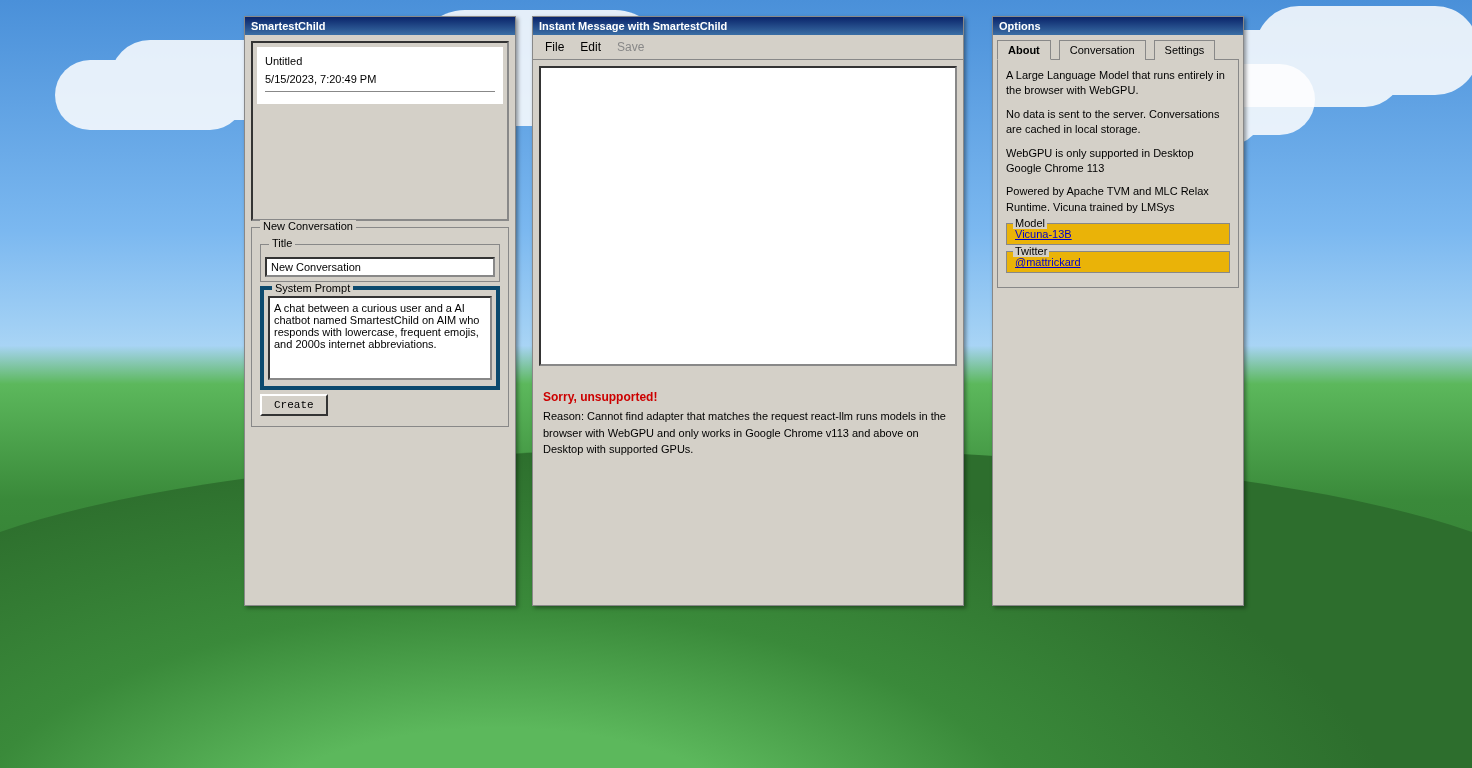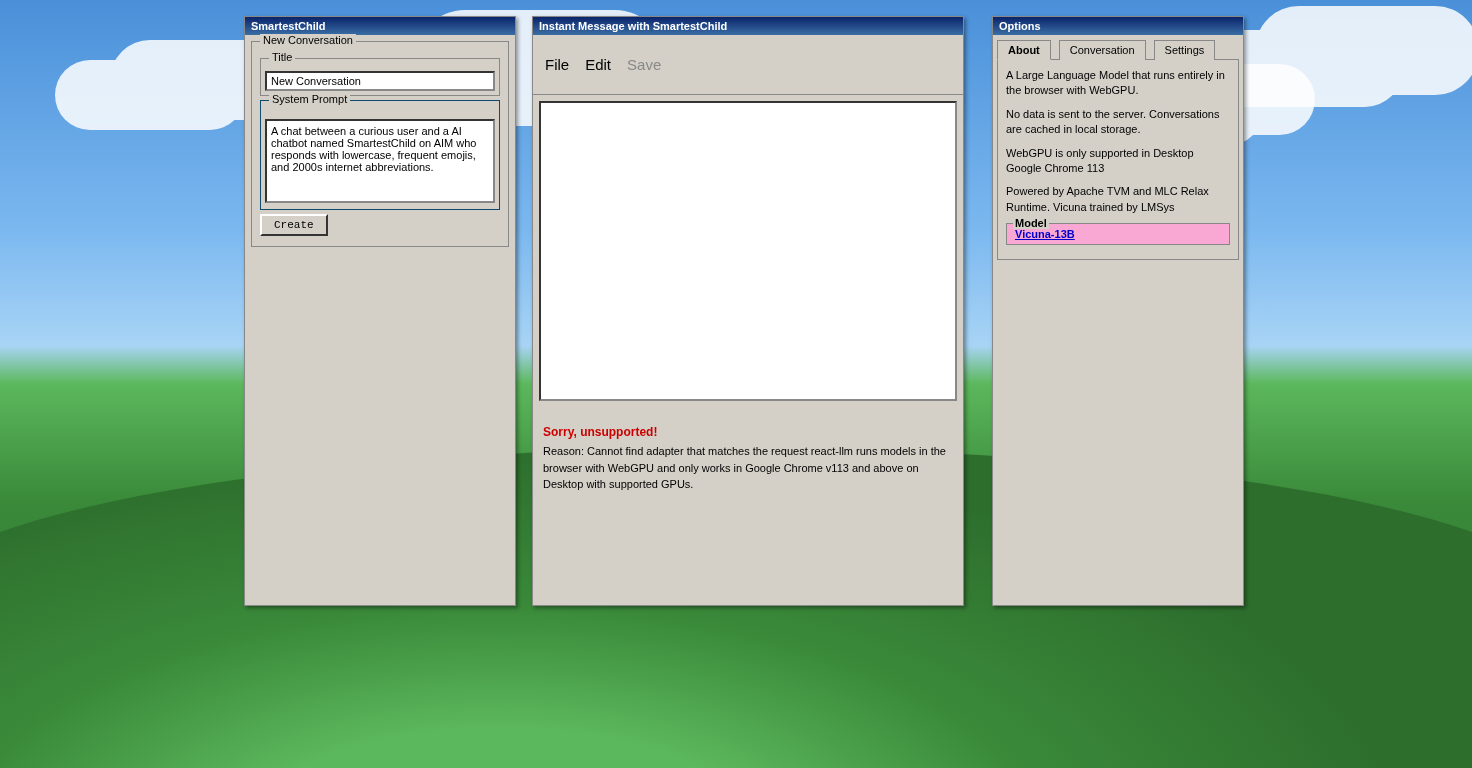--- a/index.html
+++ b/index.html
@@ -117,23 +117,23 @@
     
     .menubar {
       background: #d4d0c8;
       display: flex;
       gap: 0;
       padding: 1px 4px;
       border-bottom: 1px solid #888;
     }
 
     .menu-item {
-      padding: 20px 8px;
+      padding: 4px 8px;
       cursor: pointer;
-      font-size: 15px;
+      font-size: 12px;
     }
 
     .menu-item.disabled {
       color: #888;
       cursor: default;
     }
 
     
     .tab-bar {
       display: flex;
@@ -195,22 +195,21 @@
       cursor: pointer;
       font-size: 11px;
     }
 
     
     .info-groupbox {
       border: 1px solid #888;
       margin: 6px 0;
       padding: 4px 8px;
       position: relative;
-      background: #f9a8d4;
-      font-weight: bold;
+      background: #eab308;
     }
 
     .info-groupbox-label {
       position: absolute;
       top: -7px;
       left: 6px;
       background: #d4d0c8;
       padding: 0 2px;
       font-size: 11px;
     }
@@ -249,30 +248,37 @@
   <div class="cloud cloud3"></div>
   <div class="cloud cloud4"></div>
   <div class="hill"></div>
 </div>
 
 <div class="win-panel" style="left: 244px; top: 16px; width: 272px; height: 590px;">
   <div class="win-titlebar">
     <span>SmartestChild</span>
   </div>
 
+  <div class="conv-item" style="height: 180px; margin: 6px; background: #d4d0c8; border: 2px inset #888; padding: 0;">
+    <div style="background: white; margin: 4px; padding: 8px;">
+      <div class="conv-title">Untitled</div>
+      <div class="conv-date">5/15/2023, 7:20:49 PM</div>
+      <div class="conv-divider"></div>
+    </div>
+  </div>
 
   <div style="border: 1px solid #888; margin: 6px; padding: 12px 6px 6px; position: relative; background: #d4d0c8;">
     <span class="groupbox-label">New Conversation</span>
 
     <div style="border: 1px solid #888; margin: 4px 2px; padding: 10px 4px 4px; position: relative;">
       <span class="groupbox-label">Title</span>
       <input type="text" class="win-input" style="margin-top: 2px;" value="New Conversation">
     </div>
 
-    <div style="border: 1px solid #0c4a6e; margin: 0 2px; padding: 16px 4px 4px; position: relative;">
+    <div style="border: 4px solid #0c4a6e; margin: 0 2px; padding: 4px 4px 4px; position: relative;">
       <span class="groupbox-label">System Prompt</span>
       <textarea class="win-textarea" rows="6" style="margin-top: 2px;">A chat between a curious user and a AI chatbot named SmartestChild on AIM who responds with lowercase, frequent emojis, and 2000s internet abbreviations.</textarea>
     </div>
 
     <div style="padding: 4px 2px;">
       <button class="win-button">Create</button>
     </div>
   </div>
 </div>
 
@@ -317,16 +323,20 @@
     <p style="margin-bottom: 8px; line-height: 1.4;">A Large Language Model that runs entirely in the browser with WebGPU.</p>
     <p style="margin-bottom: 8px; line-height: 1.4;">No data is sent to the server. Conversations are cached in local storage.</p>
     <p style="margin-bottom: 8px; line-height: 1.4;">WebGPU is only supported in Desktop Google Chrome 113</p>
     <p style="margin-bottom: 8px; line-height: 1.4;">Powered by Apache TVM and MLC Relax Runtime. Vicuna trained by LMSys</p>
 
     <div class="info-groupbox">
       <span class="info-groupbox-label">Model</span>
       <a class="win-link">Vicuna-13B</a>
     </div>
 
+    <div class="info-groupbox">
+      <span class="info-groupbox-label">Twitter</span>
+      <a class="win-link">@mattrickard</a>
+    </div>
 
 
   </div>
 </div>
 
 </body></html>

